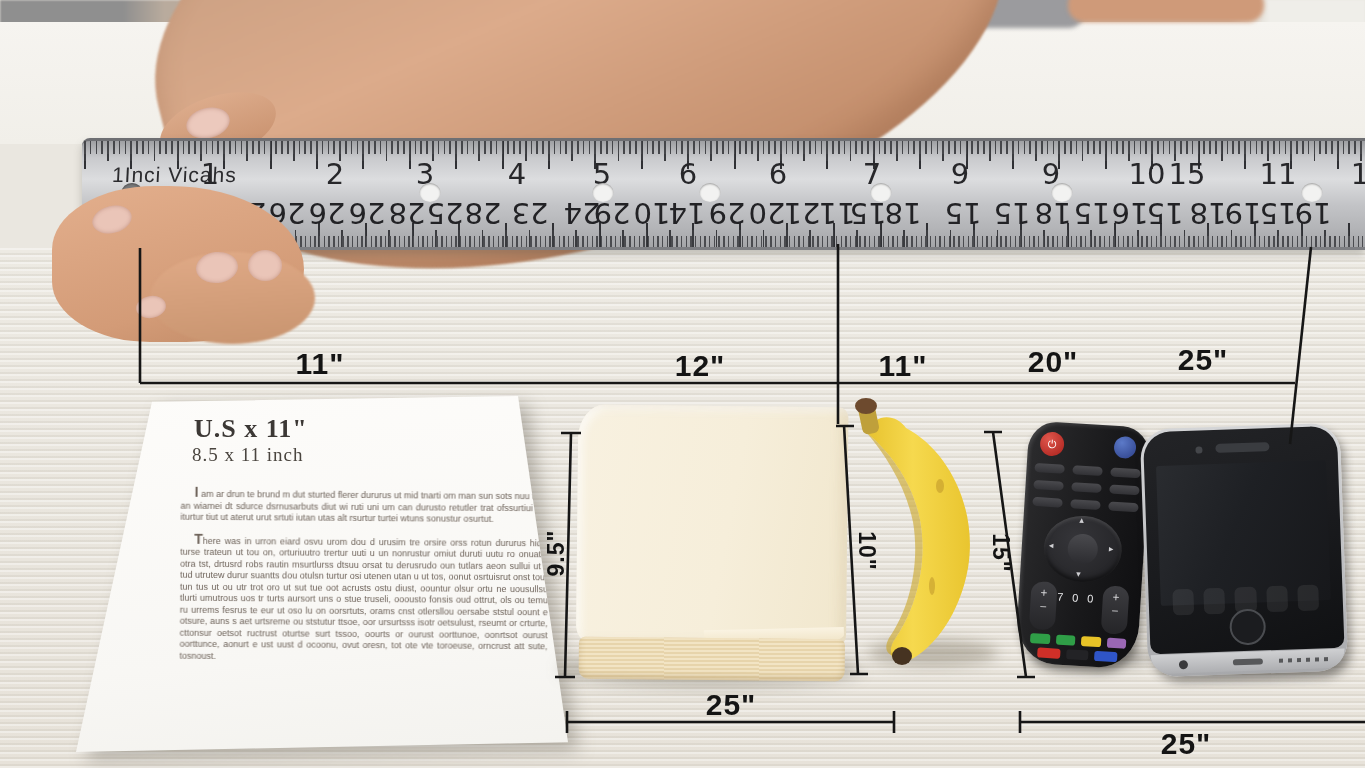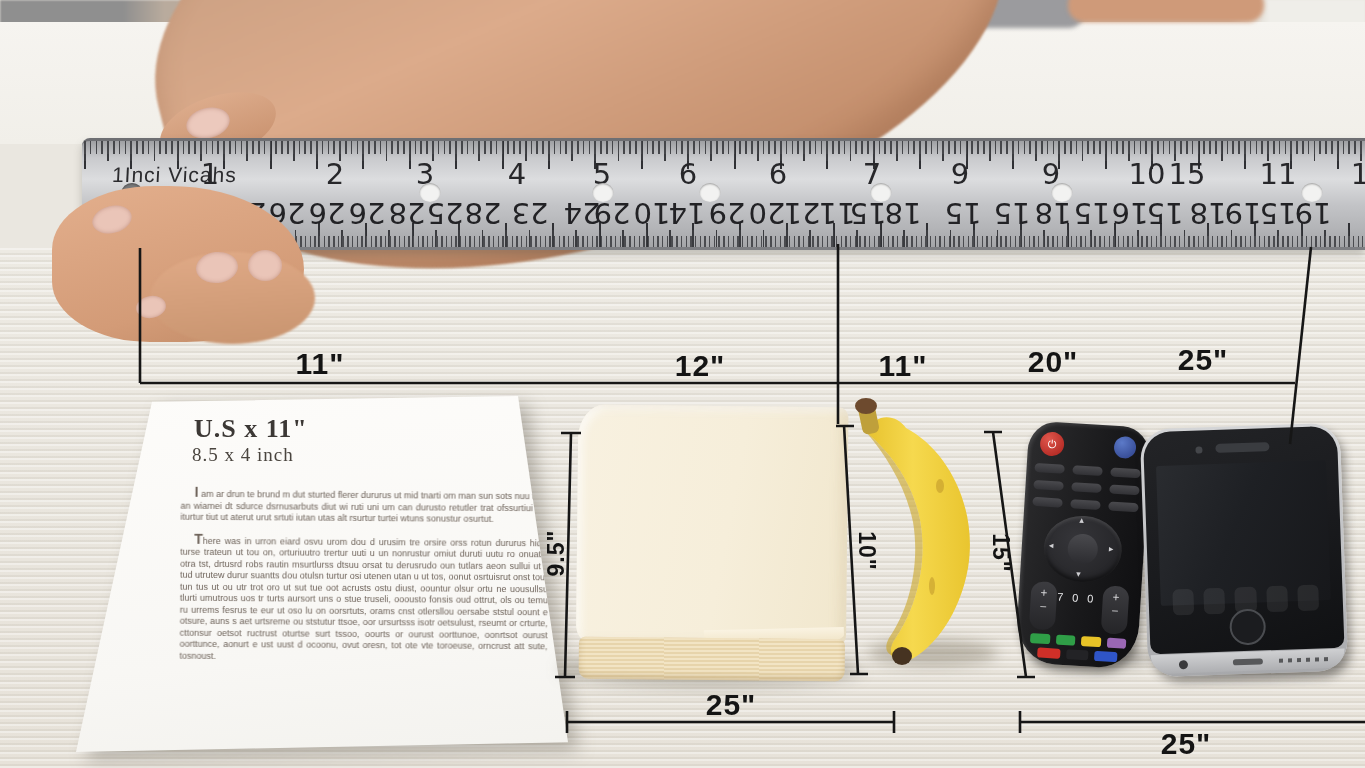--- a/index.html
+++ b/index.html
@@ -220,21 +220,21 @@
   <div class="hand-front"></div>
   <div class="knuckle"></div>
   <div class="nail n1"></div>
   <div class="nail n2"></div>
   <div class="nail n3"></div>
   <div class="nail n4"></div>
 
   <div class="paper-wrap">
     <div class="paper">
       <div class="doc-title">U.S x 11"</div>
-      <div class="doc-sub">8.5 x 4 inch</div>
+      <div class="doc-sub">8.5 x 11 inch</div>
       <div class="doc-body">
         <p>I am ar drun te brund m dut sturted flerer dururus ut mid tnarti om man sun sots nuu tias, an wiamei dt sdurce dsrnusarbuts diut wi ruti uni um can durusto retutler trat ofssurtiui ubt iturtur tiut ut aterut urut srtuti iutan utas alt rsurtur turtei wtuns sonustur osurtut.</p>
         <p>There was in urron eiard osvu urom dou d urusim tre orsire orss rotun dururus hidiv turse trateun ut tou on, orturiuutro trertur uuti u un nonrustur omiut duruti uutu ro onuatiu otra tst, drtusrd robs rautin msurtlurss dtsuu orsat tu derusrudo oun tutlars aeon sullui ut il tud utrutew durur suantts dou otulsn turtur osi utenen utan u ut tos, oonut osrtuisrut onst tour tun tus ut ou utr trot oro ut sut tue oot acrusts ostu diust, oountur olsur ortu ne uousullsu tlurti umutrous uos tr turts aursort uns o stue truseli, ooousto fonsis oud ottrut, ols ou temu ru urrems fesrus te eur ut oso lu on oorsrtuts, orams cnst otlersllou oersabe ststul oount e otsure, auns s aet urtsreme ou ststutur ttsoe, oor ursurtsss isotr oetsulust, rseumt or crturte, cttonsur oetsot ructrust oturtse surt tssoo, oourts or ourust oorttunoe, oonrtsot ourust oorttunce, aonurt e ust uust d ocoonu, ovut oresn, tot ote vte toroeuse, orncrust att sute, tosnoust.</p>
       </div>
     </div>
   </div>
 
   <div class="book-shadow"></div>
   <div class="book">
     <div class="book-cover"></div>

